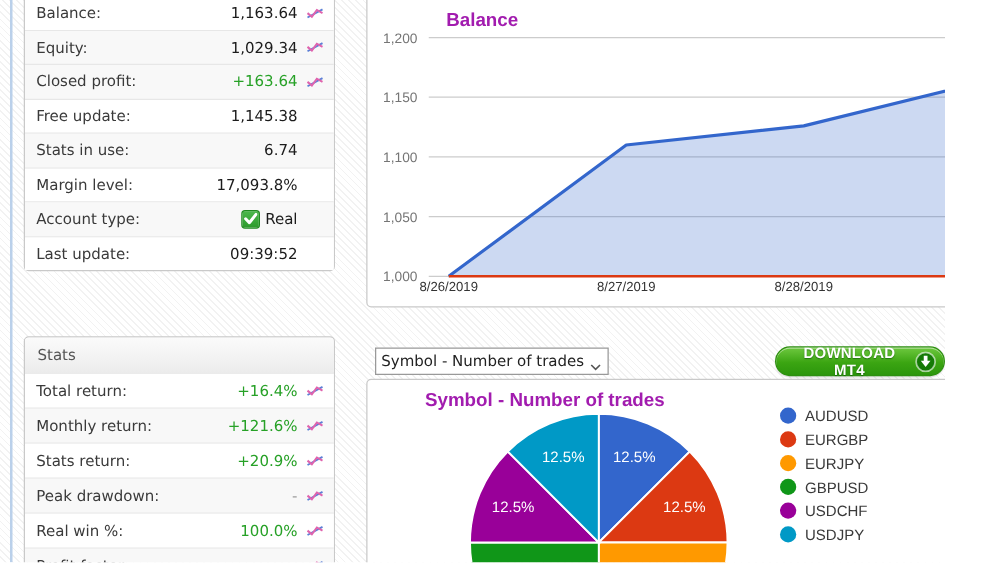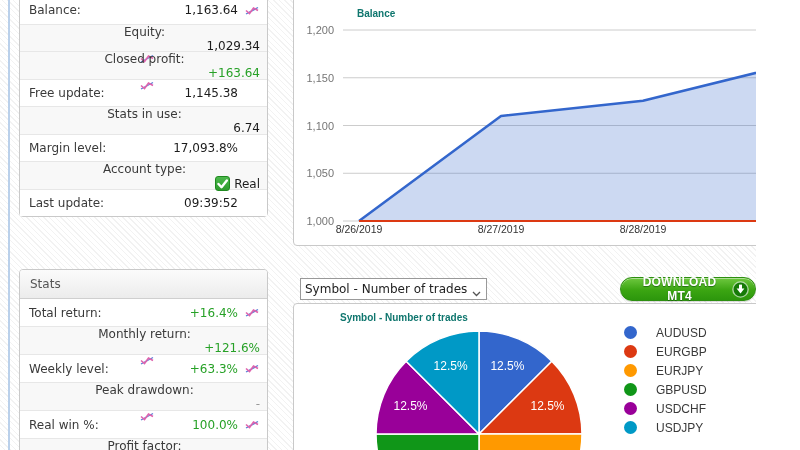--- a/index.html
+++ b/index.html
@@ -13,48 +13,48 @@
   .account-panel{left:19px;top:-4px;width:249px;}
   .stats-panel{left:19px;top:269px;width:249px;height:200px;}
   .balance-chart-panel{left:293px;top:-8px;width:498px;height:254px;}
   .pie-panel{left:293px;top:303px;width:498px;height:190px;}
 
   .panel-header{height:28px;display:flex;align-items:center;padding-left:10px;
     background:linear-gradient(#fbfbfb,#ececec);border-bottom:1px solid #cfcfcf;
     border-radius:3px 3px 0 0;color:#555;}
   .info-row{display:flex;align-items:center;height:26.5px;padding:0 7px 0 9px;border-bottom:1px solid #e7e7e7;background:#fff;}
   .stats-panel .info-row{height:27px;}
-  .info-row.alt{background:#f8f8f8;flex-direction:column;}
+  .info-row.alt{background:#f8f8f8;}
   .info-row:last-child{border-bottom:none;}
   .row-value{margin-left:auto;color:#1c1c1c;display:flex;align-items:center;gap:4px;}
   .icon-cell{width:17px;margin-left:5px;display:flex;justify-content:center;align-items:center;}
   .val-neg{color:#e05151;} .val-pos{color:#27a127;} .val-muted{color:#999;}
   .check-badge{width:15px;height:15px;border-radius:3px;border:1px solid #1f8a1f;
     background:linear-gradient(#4cb84c,#2d9b2d);display:inline-flex;align-items:center;justify-content:center;box-sizing:border-box;}
 
-  .chart-title{position:absolute;font-family:"Liberation Sans",sans-serif;font-weight:bold;font-size:10px;color:#0f766e;}
+  .chart-title{position:absolute;font-family:"Liberation Sans",sans-serif;font-weight:bold;font-size:15px;color:#a21caf;}
   .balance-title{left:63px;top:15px;}
   .pie-title{left:46px;top:8px;}
   .chart-svg{position:absolute;left:0;top:0;}
   .axis-text{font-family:"Liberation Sans",sans-serif;}
 
   .select-wrap{position:absolute;left:300px;top:278px;width:187px;height:22px;}
   .select-wrap select{width:100%;height:100%;border:1px solid #999;border-radius:0;background:#fff;
     font-family:"DejaVu Sans","Liberation Sans",sans-serif;font-size:12px;color:#222;padding:0 18px 0 4px;
     -webkit-appearance:none;-moz-appearance:none;appearance:none;}
   .select-chevron{position:absolute;right:6px;top:8px;pointer-events:none;}
 
   .download-btn{position:absolute;left:620px;top:277px;height:24px;display:flex;align-items:center;gap:6px;
     padding:0 6px 0 12px;border:1px solid #2d8f10;border-radius:13px;cursor:pointer;
     background:linear-gradient(#6ec83f,#3ba512 55%,#2c960c);
     box-shadow:inset 0 1px 0 rgba(255,255,255,.45), 0 1px 1px rgba(0,0,0,.15);
     color:#fff;font-family:"Liberation Sans",sans-serif;font-weight:bold;font-size:12px;letter-spacing:.2px;
     text-shadow:0 1px 1px rgba(0,60,0,.55);}
   .legend{position:absolute;left:330px;top:22px;}
-  .legend-item{display:flex;align-items:center;gap:19px;height:13px;margin-bottom:6px;
+  .legend-item{display:flex;align-items:center;gap:7px;height:13px;margin-bottom:6px;
     font-family:"Liberation Sans",sans-serif;font-size:12px;color:#3a3a3a;}
   .legend-dot{width:13px;height:13px;border-radius:50%;flex:none;}
 </style>
 </head>
 <body>
 
 <div class="page">
   <div class="edge-line left"></div>
   <div class="edge-line right"></div>
 
@@ -172,23 +172,23 @@
           <span class="icon-cell">
             <span style="display:inline-flex;cursor:pointer;">
               <svg width="14" height="11" viewBox="0 0 14 11">
                 <polyline points="1,9 13,2.5" fill="none" stroke="#5b7fd6" stroke-width="1.4"></polyline>
                 <polyline points="1,5.5 4.5,8.5 8.5,3 13,5.5" fill="none" stroke="#df63ad" stroke-width="1.6"></polyline>
               </svg>
             </span>
           </span>
         </div>
         <div class="info-row">
-          <span class="row-label">Weekly level:</span>
-          <span class="row-value">
-            <span class="val-pos">+63.3%</span>
+          <span class="row-label">Stats return:</span>
+          <span class="row-value">
+            <span class="val-pos">+20.9%</span>
           </span>
           <span class="icon-cell">
             <span style="display:inline-flex;cursor:pointer;">
               <svg width="14" height="11" viewBox="0 0 14 11">
                 <polyline points="1,9 13,2.5" fill="none" stroke="#5b7fd6" stroke-width="1.4"></polyline>
                 <polyline points="1,5.5 4.5,8.5 8.5,3 13,5.5" fill="none" stroke="#df63ad" stroke-width="1.6"></polyline>
               </svg>
             </span>
           </span>
         </div>

